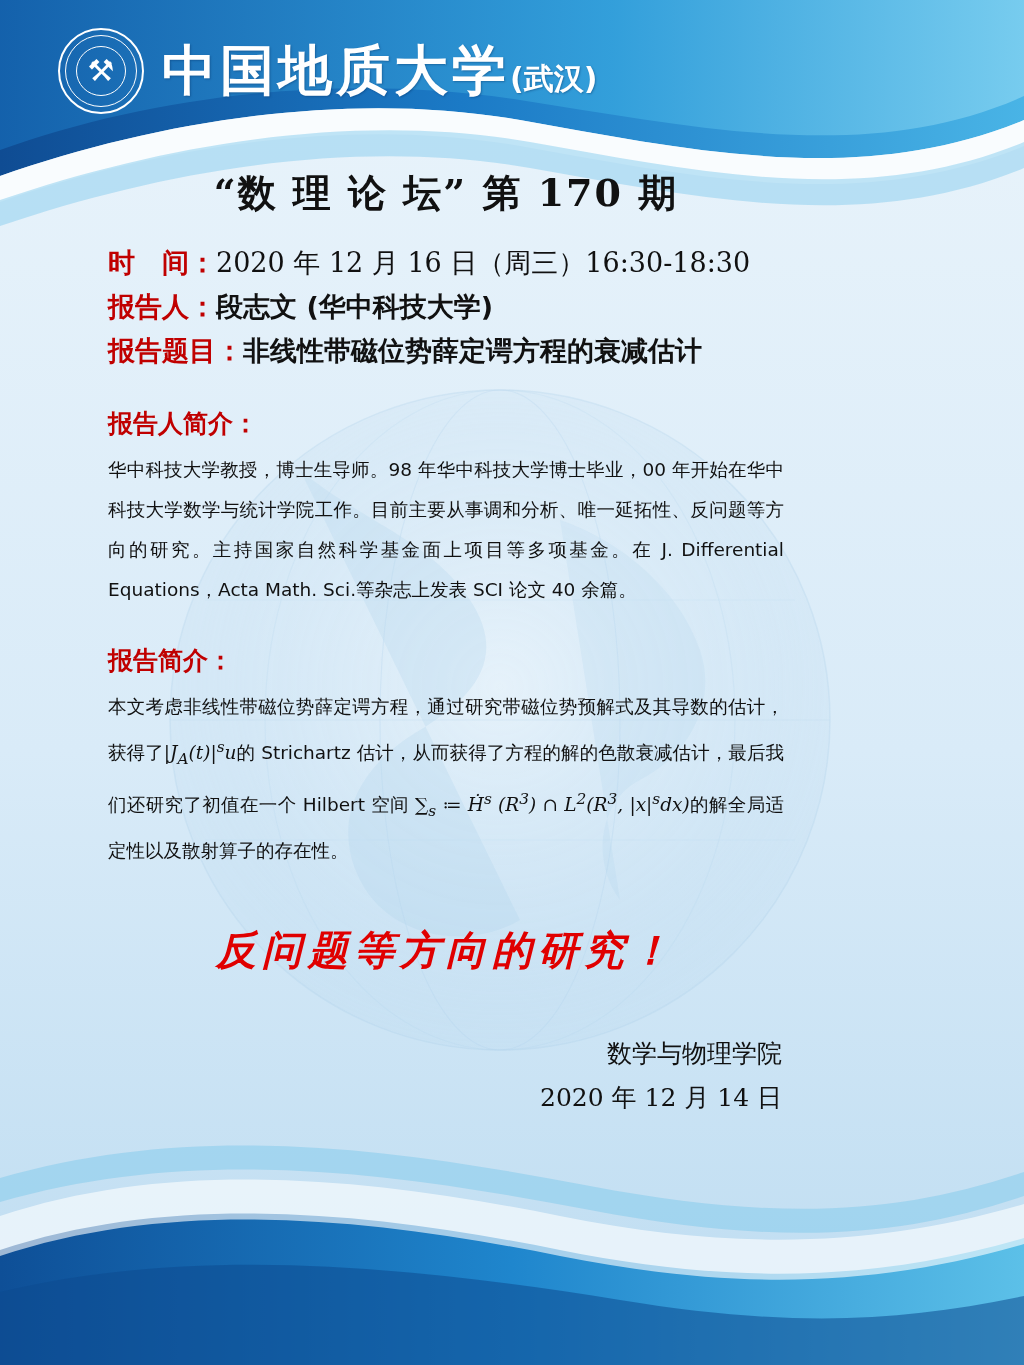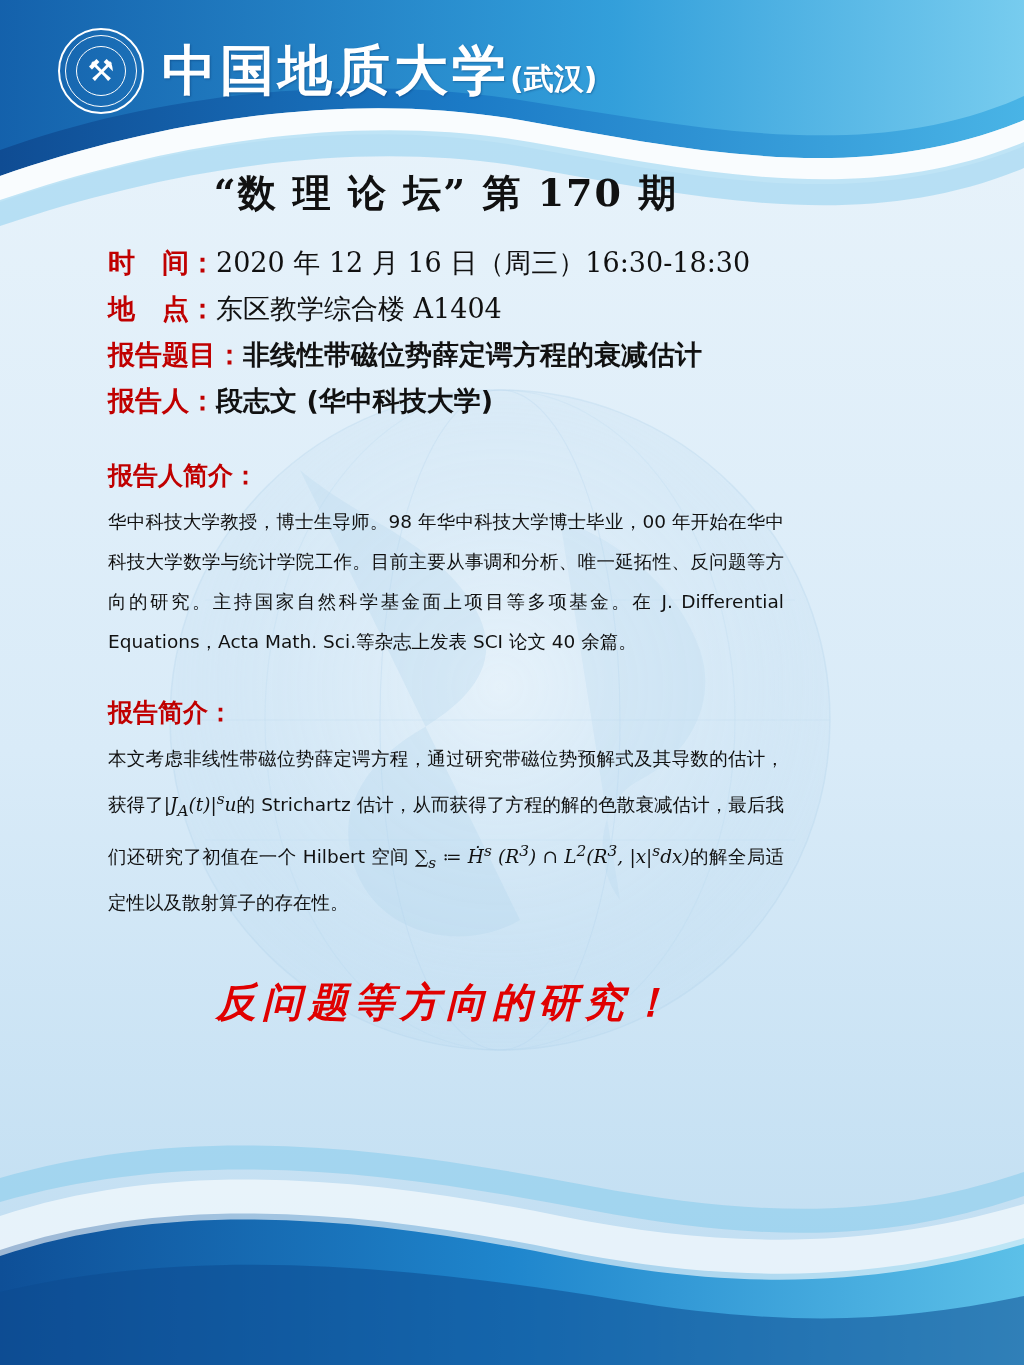--- a/index.html
+++ b/index.html
@@ -105,21 +105,21 @@
     line-height: 43px;
     font-family: "DejaVu Serif", "Liberation Serif", serif;
     color: #111111;
   }
   .meta-row {
     white-space: nowrap;
   }
   .meta-key {
     color: #c00000;
     font-weight: bold;
-    font-family: Liberation Mono, monospace;
+    font-family: Liberation Sans, sans-serif;
   }
   .meta-val {
     color: #111111;
   }
   .meta-val.cn {
     font-family: "DejaVu Sans", "Liberation Sans", sans-serif;
     font-weight: bold;
   }
   .section {
     margin: 0 108px 0 108px;
@@ -239,39 +239,40 @@
 
   <div class="content">
 
     <h1 class="title">“数 理 论 坛” 第 170 期</h1>
 
     <div class="meta">
       <div class="meta-row">
         <span class="meta-key">时　间：</span><span class="meta-val">2020 年 12 月 16 日（周三）16:30-18:30</span>
       </div>
       <div class="meta-row">
-        <span class="meta-key">地　点：</span><span class="meta-val">东区教学综合楼 A1404</span>
+        <span class="meta-key">报告人：</span><span class="meta-val cn">段志文 (华中科技大学)</span>
       </div>
       <div class="meta-row">
         <span class="meta-key">报告题目：</span><span class="meta-val cn">非线性带磁位势薛定谔方程的衰减估计</span>
-      </div>
-      <div class="meta-row">
-        <span class="meta-key">报告人：</span><span class="meta-val cn">段志文 (华中科技大学)</span>
       </div>
     </div>
 
     <div class="section">
       <div class="section-head">报告人简介：</div>
       <p class="para">华中科技大学教授，博士生导师。98 年华中科技大学博士毕业，00 年开始在华中科技大学数学与统计学院工作。目前主要从事调和分析、唯一延拓性、反问题等方向的研究。主持国家自然科学基金面上项目等多项基金。在 J. Differential Equations，Acta Math. Sci.等杂志上发表 SCI 论文 40 余篇。</p>
     </div>
 
     <div class="section">
       <div class="section-head">报告简介：</div>
       <p class="para">
         <span>本文考虑非线性带磁位势薛定谔方程，通过研究带磁位势预解式及其导数的估计，获得了</span><span class="formula">|<i>J<sub>A</sub></i>(<i>t</i>)|<sup><i>s</i></sup><i>u</i></span><span>的 Strichartz 估计，从而获得了方程的解的色散衰减估计，最后我们还研究了初值在一个 Hilbert 空间</span><span class="formula"> ∑<sub><i>s</i></sub> ≔ <i>Ḣ</i><sup><i>s</i></sup> (<i>R</i><sup>3</sup>) ∩ <i>L</i><sup>2</sup>(<i>R</i><sup>3</sup>, |<i>x</i>|<sup><i>s</i></sup><i>dx</i>)</span><span>的解全局适定性以及散射算子的存在性。</span>
       </p>
     </div>
 
     <div class="welcome">反问题等方向的研究！</div>
 
+    <div class="signature">
+      <div>数学与物理学院</div>
+      <div>2020 年 12 月 14 日</div>
+    </div>
 
   </div>
 </div>
 
 </body></html>

